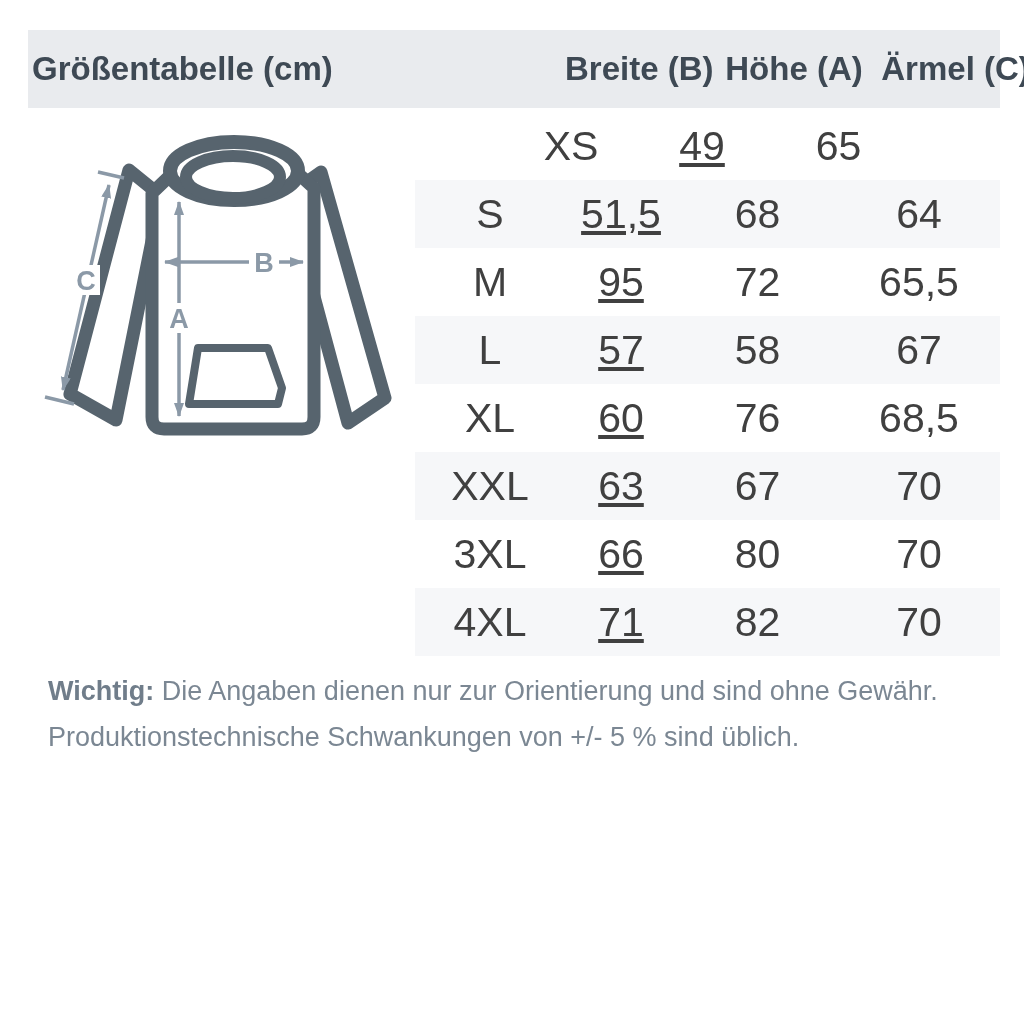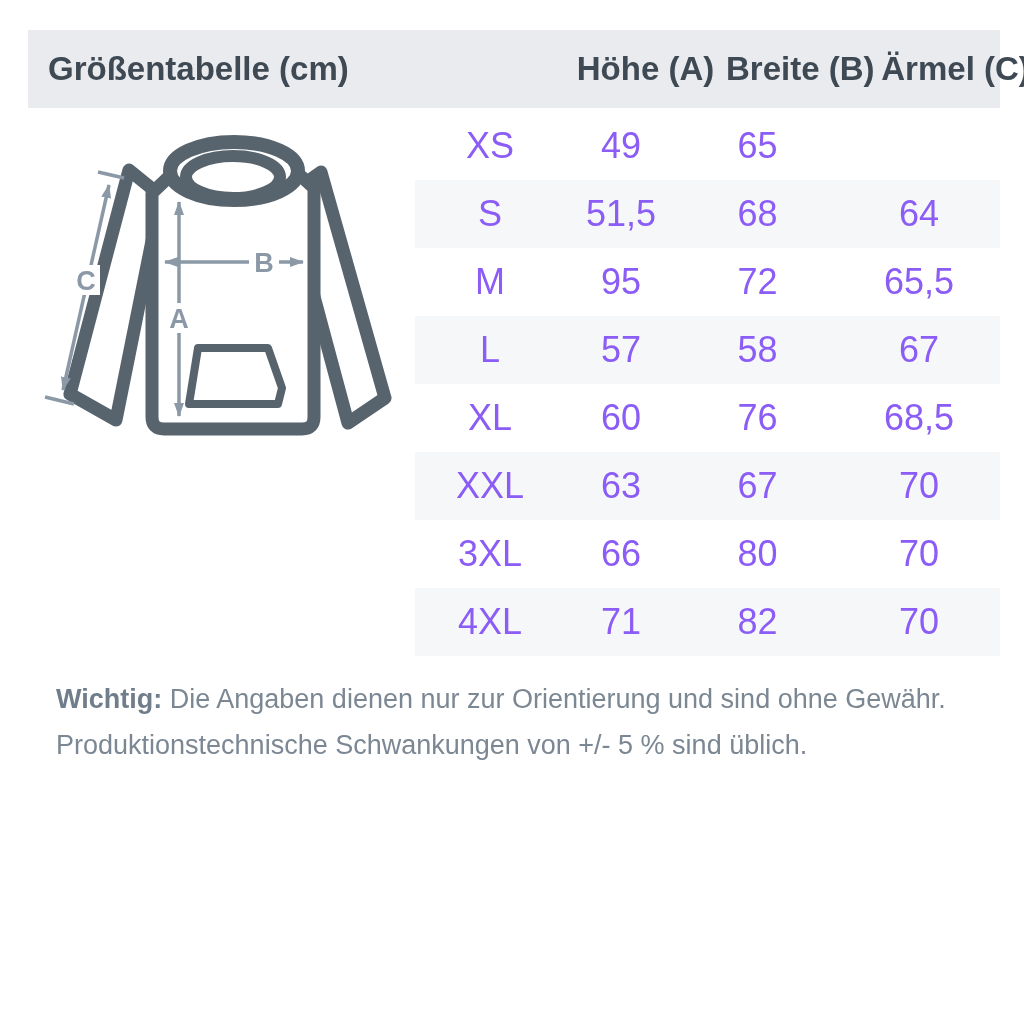--- a/index.html
+++ b/index.html
@@ -12,63 +12,63 @@
   }
   
   .header-band{
     position:absolute;left:28px;top:30px;width:972px;height:78px;
     background:#e9ebee;
     display:flex;align-items:center;
     color:#3e4954;font-weight:bold;font-size:33px;
   }
   .band-title{
     flex:0 0 537px;box-sizing:border-box;
-    padding-left:20px;white-space:nowrap;
+    padding-left:4px;white-space:nowrap;
   }
   .band-cols{flex:1;display:flex;}
   .band-col{white-space:nowrap;text-align:center;}
   .band-col.b{flex:0 0 112px;}
   .band-col.h{flex:0 0 161px;}
   .band-col.a{flex:0 0 162px;}
   
   .size-table{
     position:absolute;left:415px;top:112px;width:585px;
   }
   .t-row{
     height:68px;display:flex;align-items:center;
-    font-size:36px;color:#8b5cf6;
+    font-size:41px;color:#404040;justify-content:center;
   }
   .t-row.striped{background:#f6f7f9;}
   .cell{text-align:center;white-space:nowrap;}
   .c-size{width:150px;}
-  .c-val{width:112px;}
+  .c-val{width:112px;text-decoration:underline;}
   .c-val2{width:161px;}
   .c-val3{width:162px;}
   
   .diagram{
     position:absolute;left:30px;top:120px;width:390px;height:345px;
   }
   
   .footer-note{
     position:absolute;left:48px;top:668px;width:930px;
     font-size:27px;line-height:46px;color:#7b8793;
-    margin:8px;
+    margin:0;
   }
   .footer-note strong{font-weight:bold;color:#707d8a;}
 </style>
 </head>
 <body>
 
 <div class="canvas">
 
   <div class="header-band">
     <div class="band-title">Größentabelle (cm)</div>
     <div class="band-cols">
+      <div class="band-col b">Breite (B)</div>
       <div class="band-col h">Höhe (A)</div>
-      <div class="band-col b">Breite (B)</div>
       <div class="band-col a">Ärmel (C)</div>
     </div>
   </div>
 
   <div class="size-table">
       <div class="t-row">
         <div class="cell c-size">XS</div>
         <div class="cell c-val">49</div>
         <div class="cell c-val2">65</div>
       </div>

